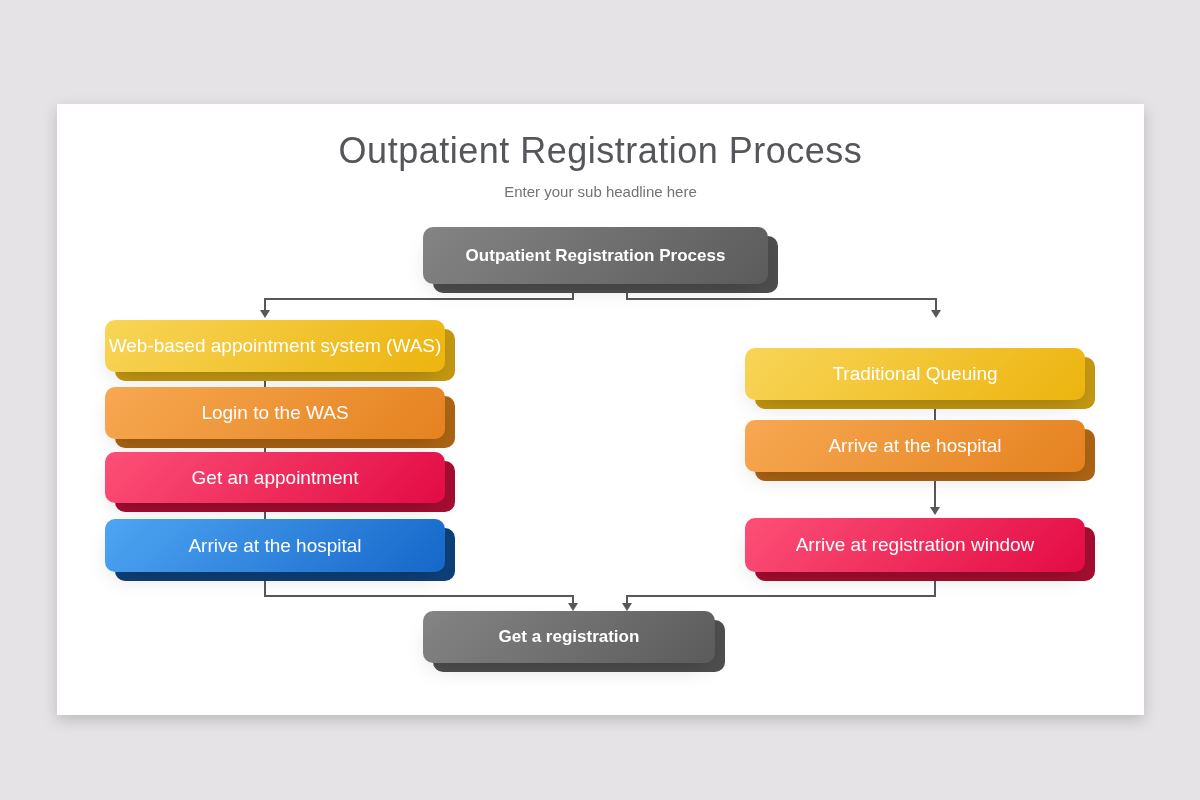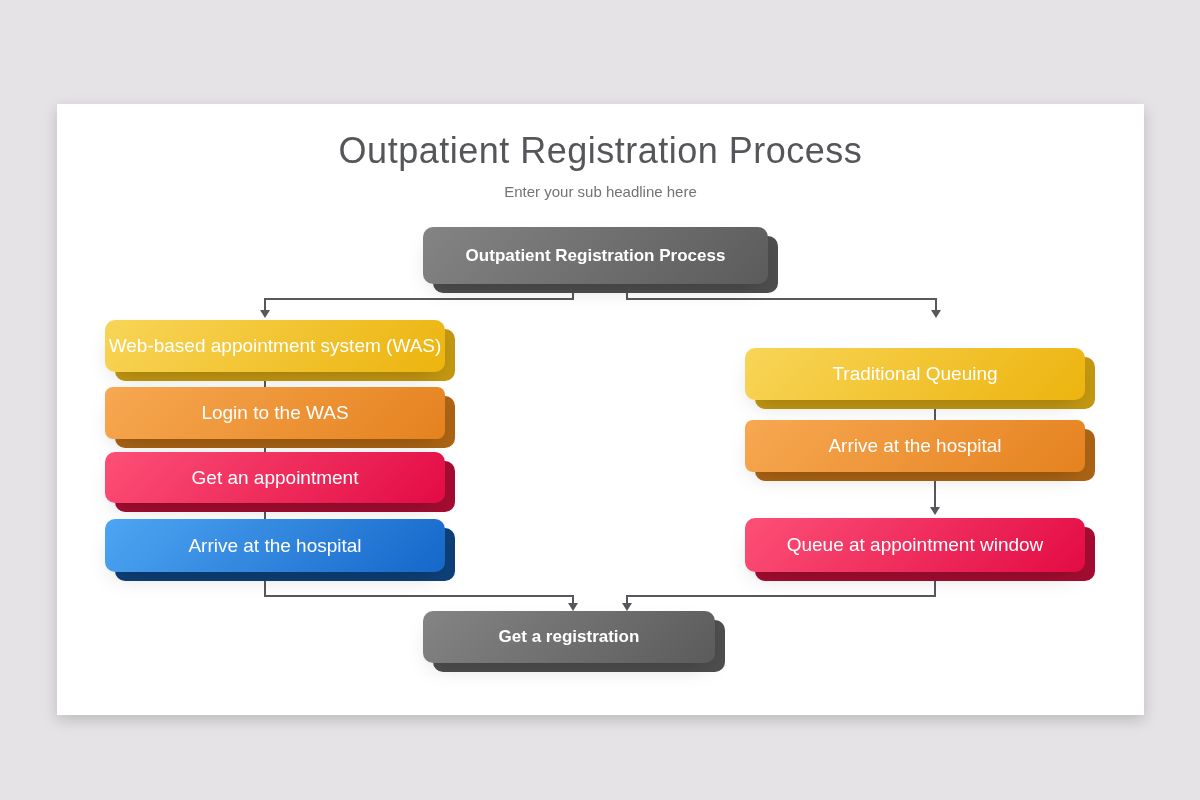--- a/index.html
+++ b/index.html
@@ -35,21 +35,21 @@
     position:absolute; left:0; top:0; width:100%; height:100%;
     border-radius:10px;
     display:flex; align-items:center; justify-content:center;
     color:#ffffff; font-size:19px;
     box-shadow:0 10px 24px -10px rgba(0,0,0,0.25);
   }
   .node.gray .face   { background:linear-gradient(135deg,#848484,#5b5b5b); font-weight:bold; font-size:17px; }
   .node.gray .shadow3d   { background:#4e4e4e; }
   .node.yellow .face { background:linear-gradient(135deg,#f8d558,#ecb40e); }
   .node.yellow .shadow3d { background:#c49812; }
-  .node.orange .face { background:linear-gradient(135deg,#f7a852,#e5821f);border-radius:8px; }
+  .node.orange .face { background:linear-gradient(135deg,#f7a852,#e5821f); }
   .node.orange .shadow3d { background:#ac6414; }
   .node.red .face    { background:linear-gradient(135deg,#fc5077,#e30b44); }
   .node.red .shadow3d    { background:#a40d31; }
   .node.blue .face   { background:linear-gradient(135deg,#4ea5f2,#1567c9); }
   .node.blue .shadow3d   { background:#0e4078; }
   
   .v-line, .h-line { position:absolute; background:#58585c; z-index:1; }
   .v-line { width:2px; }
   .h-line { height:2px; }
   .arrow-down {
@@ -134,21 +134,21 @@
   </div>
   <div class="node orange" style="left:688px; top:316px; width:340px; height:52px;">
     <div class="shadow3d"></div>
     <div class="face">
       <span>Arrive at the hospital</span>
     </div>
   </div>
   <div class="node red" style="left:688px; top:414px; width:340px; height:54px;">
     <div class="shadow3d"></div>
     <div class="face">
-      <span>Queue at appointment window</span>
+      <span>Arrive at registration window</span>
     </div>
   </div>
 
   <div class="node gray" style="left:366px; top:507px; width:292px; height:52px;">
     <div class="shadow3d"></div>
     <div class="face">
       <span>Get a registration</span>
     </div>
   </div>
 

